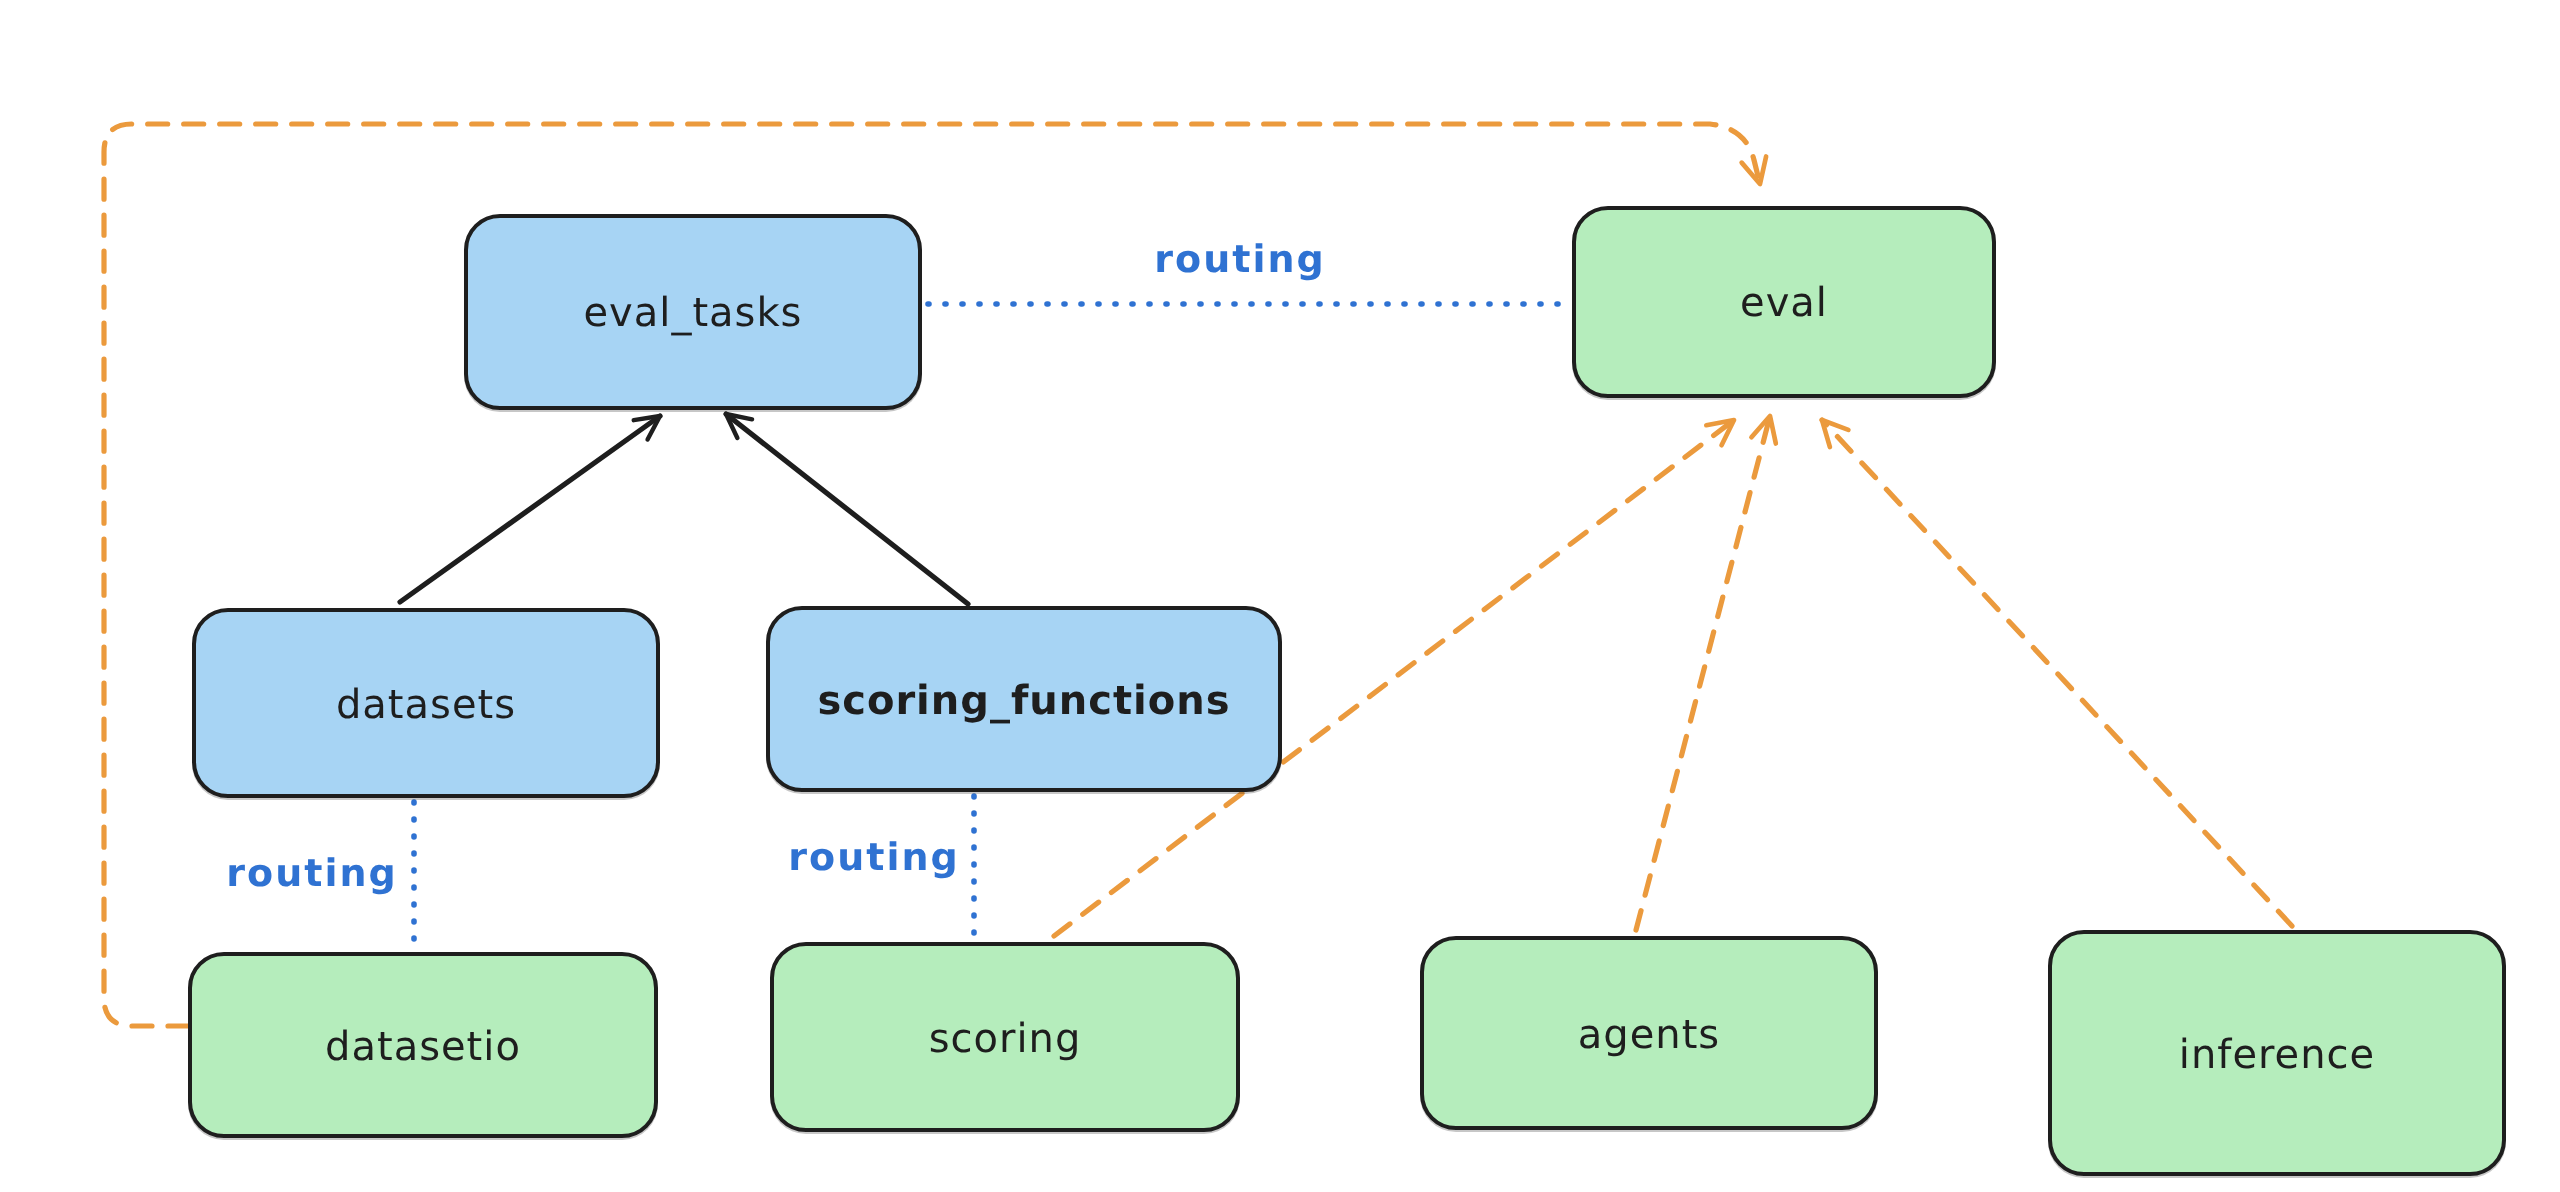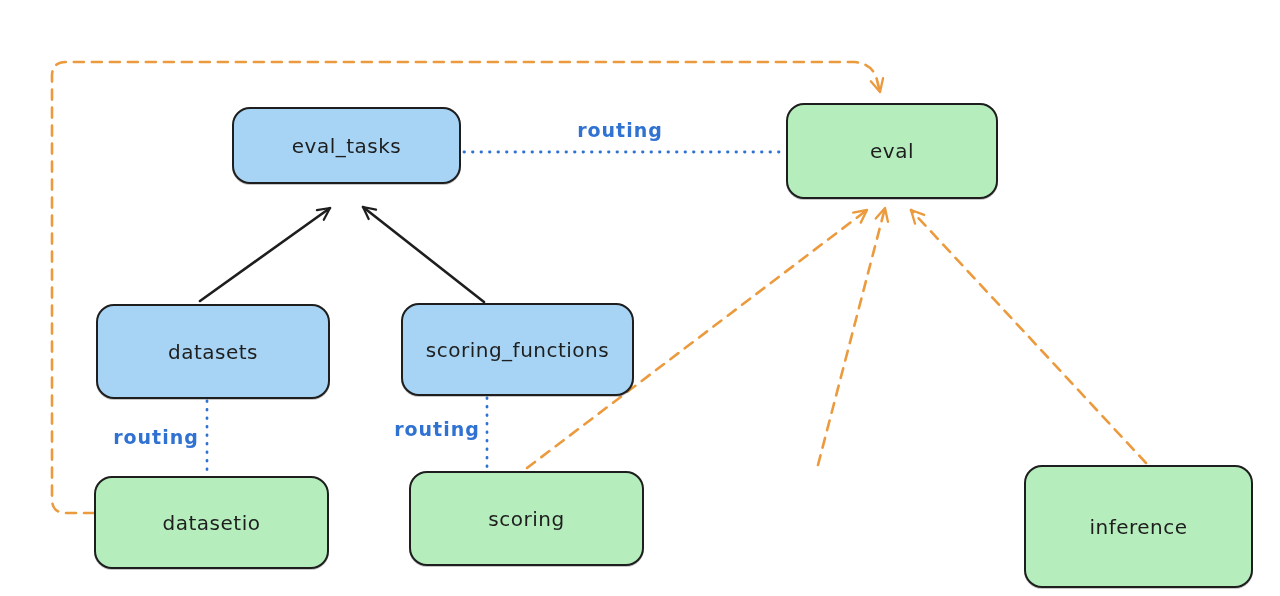--- a/index.html
+++ b/index.html
@@ -27,26 +27,26 @@
     border:2.5px solid var(--node-stroke);
     border-radius:18px;
     display:flex;align-items:center;justify-content:center;
     font-size:20px;letter-spacing:.5px;
     color:#1e1e1e;
     box-shadow:0 1px 0 rgba(30,30,30,.25);
   }
   .node.blue{background:var(--blue-node-fill);}
   .node.green{background:var(--green-node-fill);}
 
-  .n-eval-tasks{left:232px;top:107px;width:229px;height:77px;}
+  .n-eval-tasks{left:232px;top:107px;width:229px;height:98px;}
   .n-eval{left:786px;top:103px;width:212px;height:96px;}
   .n-datasets{left:96px;top:304px;width:234px;height:95px;}
-  .n-scoring-functions{left:401px;top:303px;width:233px;height:93px;}
+  .n-scoring-functions{left:383px;top:303px;width:258px;height:93px;font-weight:bold;}
   .n-datasetio{left:94px;top:476px;width:235px;height:93px;text-align:center;}
-  .n-scoring{left:385px;top:471px;width:235px;height:95px;margin-left:24px;}
+  .n-scoring{left:385px;top:471px;width:235px;height:95px;}
   .n-agents{left:710px;top:468px;width:229px;height:97px;}
   .n-inference{left:1024px;top:465px;width:229px;height:123px;}
 
   .edge-label{
     position:absolute;
     color:var(--routing-blue);
     font-size:19px;font-weight:600;letter-spacing:1px;
     text-align:center;
     transform:translate(-50%,-50%);
     white-space:nowrap;
@@ -100,20 +100,23 @@
   </div>
   <div class="node blue n-scoring-functions">
     <span>scoring_functions</span>
   </div>
   <div class="node green n-datasetio">
     <span>datasetio</span>
   </div>
   <div class="node green n-scoring">
     <span>scoring</span>
   </div>
+  <div class="node green n-agents">
+    <span>agents</span>
+  </div>
   <div class="node green n-inference">
     <span>inference</span>
   </div>
 
   <div class="edge-label el-top">routing</div>
   <div class="edge-label el-datasets">routing</div>
   <div class="edge-label el-scoring">routing</div>
 
 </div>
 

